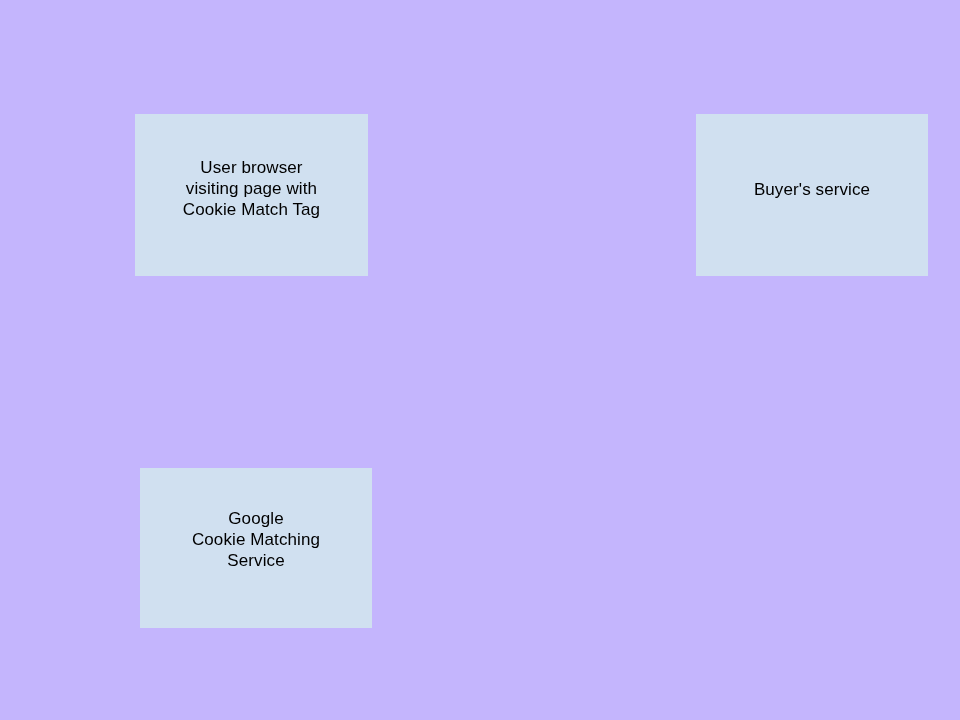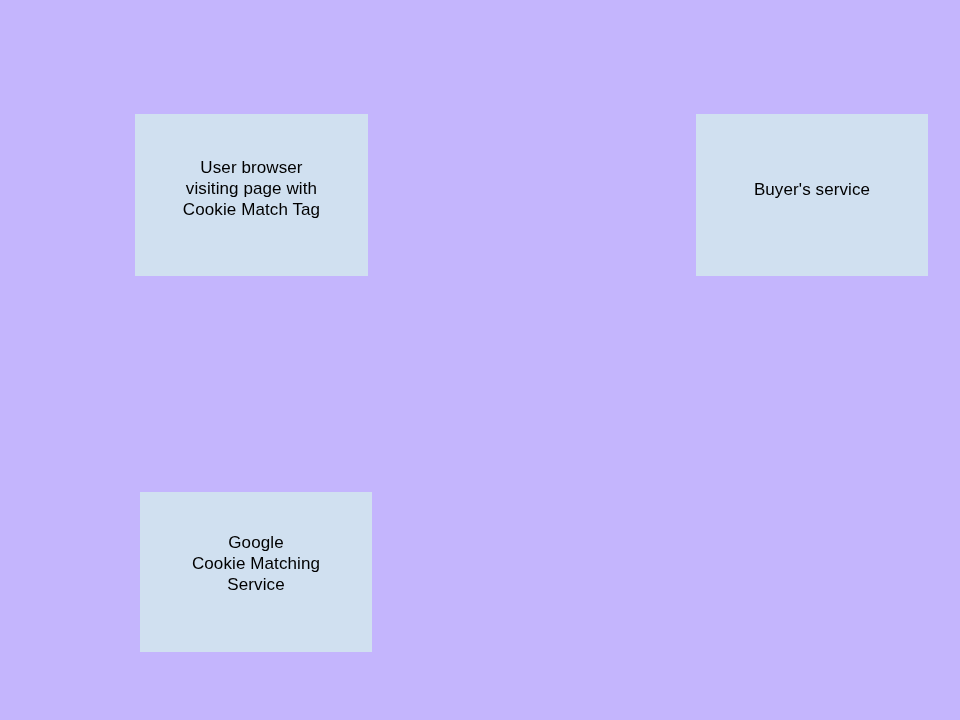--- a/index.html
+++ b/index.html
@@ -45,21 +45,21 @@
     height: 162px;
   }
   #node-buyers-service {
     left: 696px;
     top: 114px;
     width: 232px;
     height: 162px;
   }
   #node-google-cookie-matching-service {
     left: 140px;
-    top: 492px;
+    top: 468px;
     width: 232px;
     height: 160px;
   }
   #node-buyers-service .node-label {
     top: -6px;
   }
   #node-google-cookie-matching-service .node-label {
     top: -9px;
   }
 </style>

